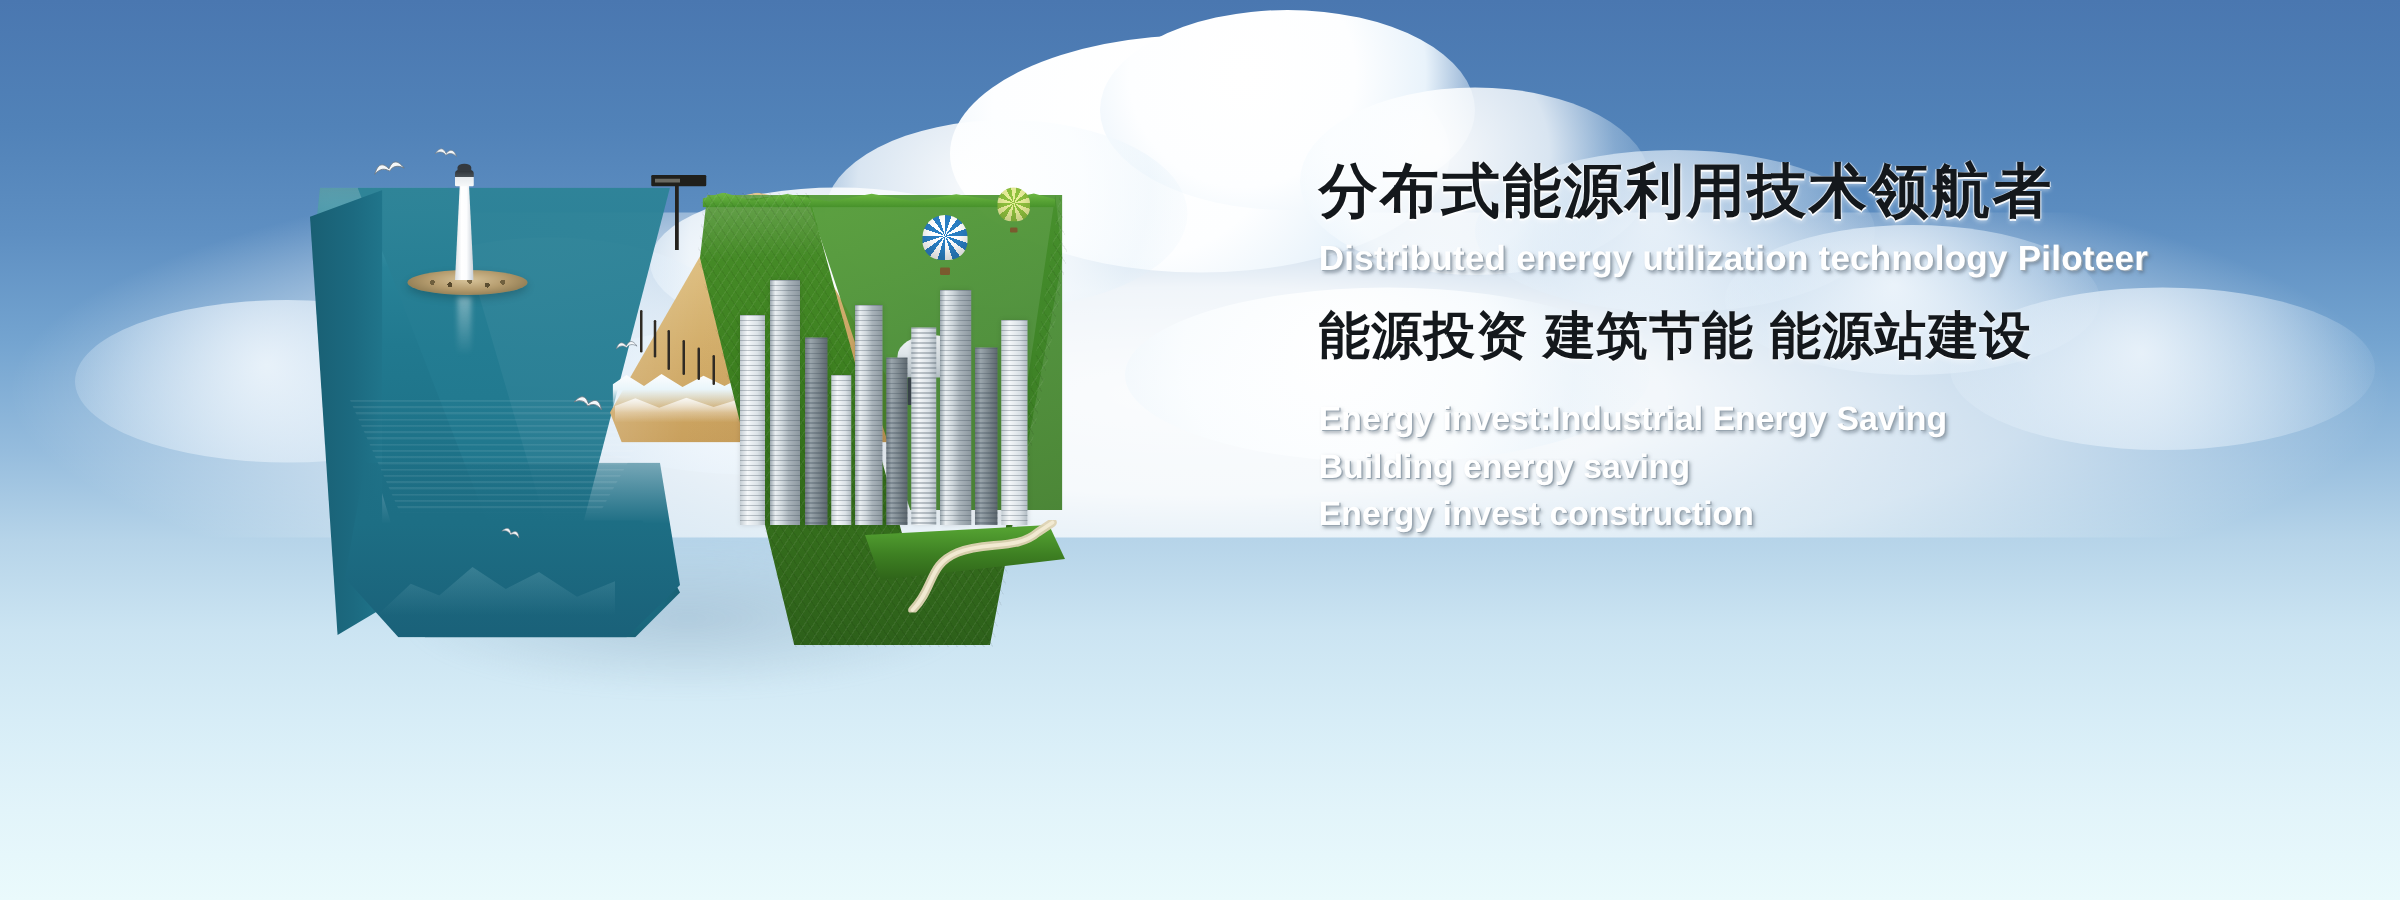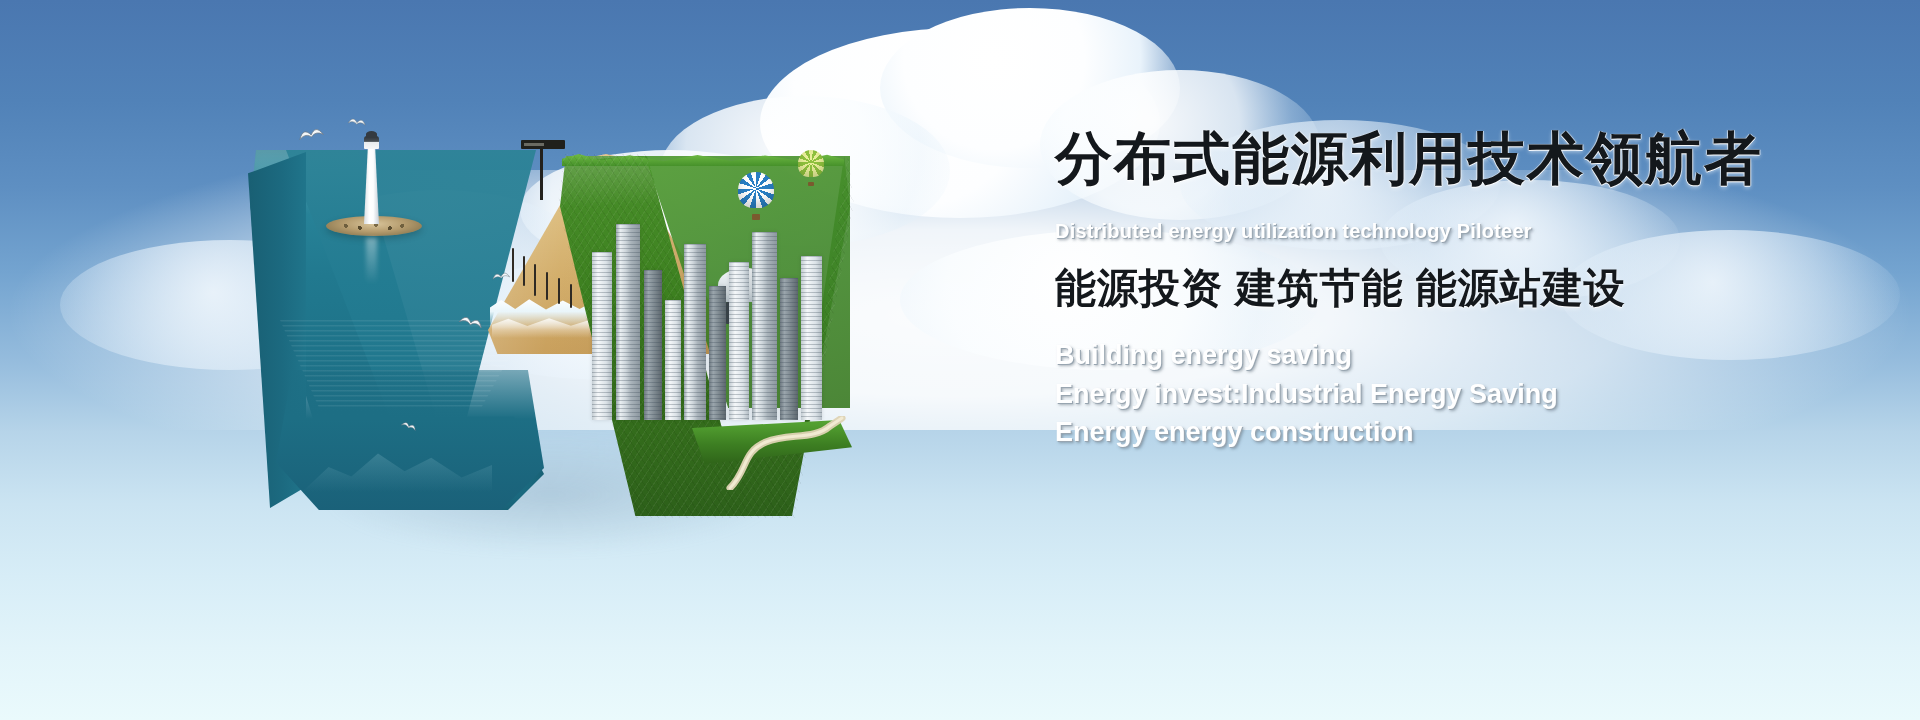--- a/index.html
+++ b/index.html
@@ -246,32 +246,32 @@
 
   
   .gull{position:absolute;}
   .gull svg{display:block;}
 
   
   #copy{
     position:absolute;left:1055px;top:128px;width:810px;
   }
   .head-cn{
-    font-size:57px;font-weight:bold;color:#14181c;
+    font-size:47px;font-weight:bold;color:#14181c;
     letter-spacing:2px;line-height:1.06;
     white-space:nowrap;
     text-shadow:
       0 1px 0 rgba(255,255,255,.9),
       1px 0 0 rgba(255,255,255,.55),
       -1px 0 0 rgba(255,255,255,.55),
       0 2px 4px rgba(255,255,255,.55);
   }
   .sub-en{
-    margin-top:32px;
-    font-size:20px;font-weight:bold;color:#ffffff;
+    margin-top:13px;
+    font-size:28px;font-weight:bold;color:#ffffff;
     letter-spacing:.2px;white-space:nowrap;
     text-shadow:1px 1px 0 #9aa7b2, 2px 2px 3px rgba(80,95,110,.55);
   }
   .lead-cn{
     margin-top:24px;
     font-size:37px;font-weight:bold;color:#14181c;
     letter-spacing:2px;white-space:nowrap;
     text-shadow:0 1px 0 rgba(255,255,255,.85),0 2px 4px rgba(255,255,255,.5);
   }
   .items-cn{
@@ -417,19 +417,19 @@
   <div id="copy">
 
     <div class="head-cn">分布式能源利用技术领航者</div>
 
     <div class="sub-en">Distributed energy utilization technology Piloteer</div>
 
 
     <div class="items-cn">能源投资  建筑节能  能源站建设</div>
 
     <div class="en-list" id="en-list">
+        <div class="en-line">Energy invest:Industrial Energy Saving</div>
         <div class="en-line">Building energy saving</div>
-        <div class="en-line">Energy invest:Industrial Energy Saving</div>
-        <div class="en-line">Energy energy construction</div>
+        <div class="en-line">Energy invest construction</div>
       </div>
   </div>
 
 </div>
 
 </body></html>

